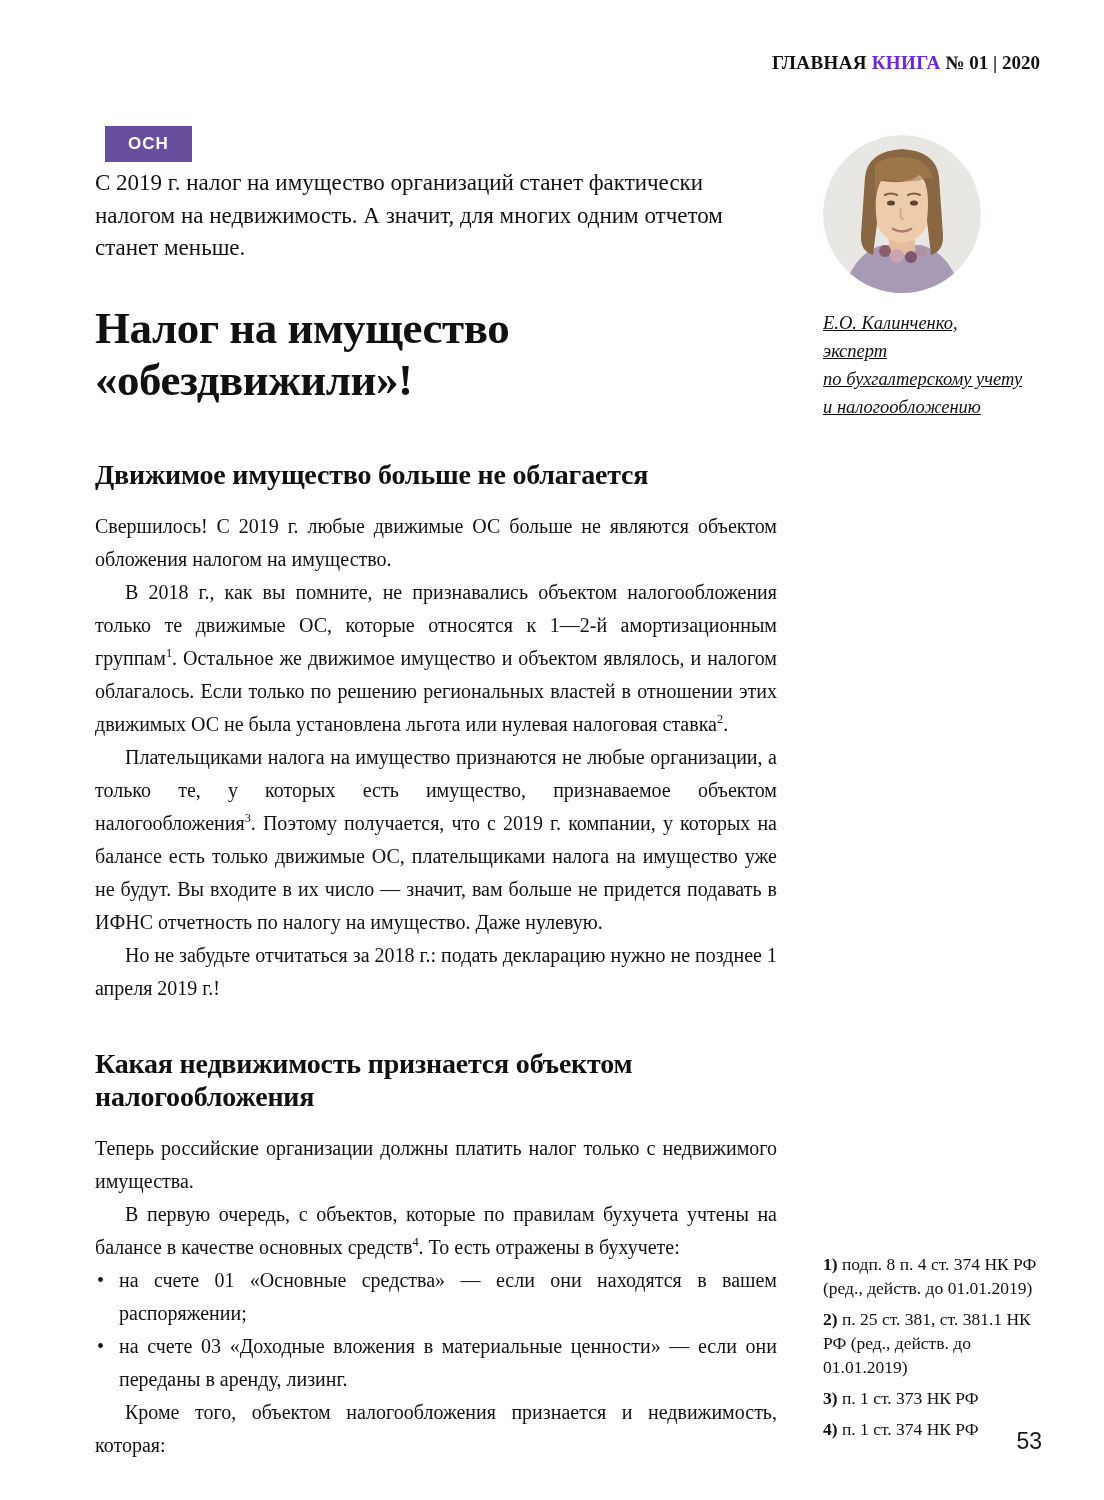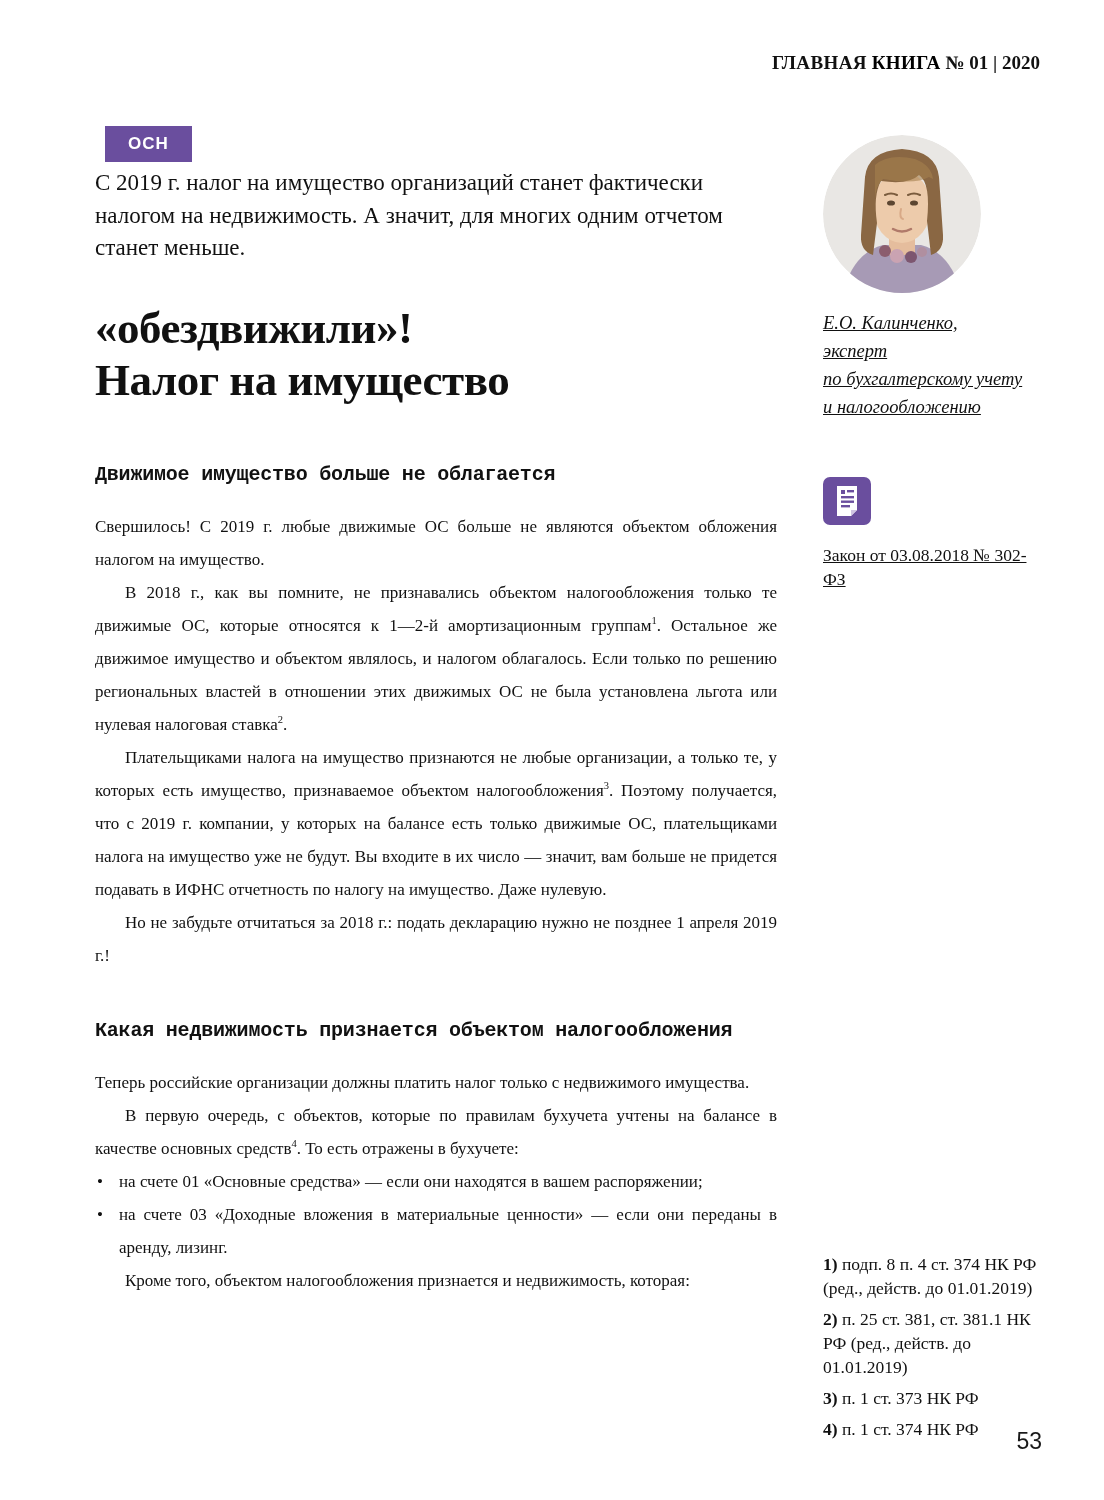--- a/index.html
+++ b/index.html
@@ -5,40 +5,40 @@
   html,body{margin:0;padding:0;}
   body{
     width:1104px;height:1500px;position:relative;background:#ffffff;
     font-family:"Liberation Serif", serif;color:#111;overflow:hidden;
   }
   
   .page-header{
     position:absolute;top:52px;right:64px;font-size:19px;white-space:nowrap;
   }
   .mag-name{font-family:Liberation Serif, serif;font-weight:bold;letter-spacing:0.4px;color:#111;}
-  .mag-name.purple{color:#000000;margin-top:40px;}
+  .mag-name.purple{color:#6d28d9;margin-top:40px;}
   .issue{font-weight:bold;}
   
   .osn-badge{
     position:absolute;left:95px;top:126px;background:#6a4e9e;color:#fff;
     font-family:"Liberation Sans", sans-serif;font-weight:bold;font-size:17px;
     padding:8px 23px;letter-spacing:1px;margin-left:10px;
   }
   
   .content{position:absolute;left:95px;top:167px;width:682px;}
   .lede{font-weight:normal;font-size:23px;line-height:32.5px;max-width:648px;}
   .article-title{margin-top:37px;font-weight:bold;font-size:45px;line-height:52px;letter-spacing:-0.5px;}
   .article-body{margin-top:52px;}
   .article-body section{display:block;}
   .article-body section + section{margin-top:42px;}
   .article-body h2{
-    font-size:20px;line-height:33px;font-weight:bold;margin:0 0 19px 0;letter-spacing:-0.2px;font-family:Liberation Mono, monospace;
+    font-size:28px;line-height:33px;font-weight:bold;margin:0 0 19px 0;letter-spacing:-0.2px;
   }
   .article-body p{
-    margin:0;font-size:17px;line-height:33px;text-align:justify;
+    margin:0;font-size:20px;line-height:33px;text-align:justify;
   }
   .article-body p.indent{text-indent:30px;}
   .article-body p.bullet{position:relative;padding-left:24px;text-indent:0;}
   .article-body p.bullet .marker{position:absolute;left:2px;top:0;}
   .article-body sup{font-size:0.62em;line-height:0;vertical-align:super;}
   
   .sidebar{position:absolute;left:823px;top:135px;width:218px;text-decoration:underline;}
   .avatar{
     width:158px;height:158px;border-radius:50%;overflow:hidden;display:block;
   }
@@ -65,22 +65,22 @@
   <span class="mag-name">ГЛАВНАЯ</span>
   <span class="mag-name purple">КНИГА</span>
   <span class="issue">№ 01 | 2020</span>
 </div>
 
 <div class="osn-badge">ОСН</div>
 
 <div class="content">
   <div class="lede">С 2019 г. налог на имущество организаций станет фактически налогом на недвижимость. А значит, для многих одним отчетом станет меньше.</div>
   <h1 class="article-title" style="margin-bottom:0;">
+    <div>Налог на имущество</div>
     <div>«обездвижили»!</div>
-    <div>Налог на имущество</div>
   </h1>
   <div class="article-body">
       <section>
         <h2>Движимое имущество больше не облагается</h2>
         <p class="">Свершилось! С 2019 г. любые движимые ОС больше не являются объектом обложения налогом на имущество.</p>
         <p class="indent ">В 2018 г., как вы помните, не признавались объектом налогообложения только те движимые ОС, которые относятся к 1—2-й амортизационным группам<sup>1</sup>. Остальное же движимое имущество и объектом являлось, и налогом облагалось. Если только по решению региональных властей в отношении этих движимых ОС не была установлена льгота или нулевая налоговая ставка<sup>2</sup>.</p>
         <p class="indent ">Плательщиками налога на имущество признаются не любые организации, а только те, у которых есть имущество, признаваемое объектом налогообложения<sup>3</sup>. Поэтому получается, что с 2019 г. компании, у которых на балансе есть только движимые ОС, плательщиками налога на имущество уже не будут. Вы входите в их число — значит, вам больше не придется подавать в ИФНС отчетность по налогу на имущество. Даже нулевую.</p>
         <p class="indent ">Но не забудьте отчитаться за 2018 г.: подать декларацию нужно не позднее 1 апреля 2019 г.!</p>
       </section>
       <section>
@@ -125,35 +125,20 @@
       <path d="M79 72 L77 84 Q79 86 82 84" stroke="#d3a océ" stroke-width="0" fill="none"></path>
       <path d="M78 74 Q76 83 80 84" stroke="#d8a987" stroke-width="2" fill="none" stroke-linecap="round"></path>
     </svg>
   </span>
   <div class="author-caption">
       <div>Е.О. Калинченко,</div>
       <div>эксперт</div>
       <div>по бухгалтерскому учету</div>
       <div>и налогообложению</div>
     </div>
-  <div class="law-block">
-    <span class="doc-icon">
-      <svg width="48" height="48" viewBox="0 0 48 48" xmlns="http://www.w3.org/2000/svg">
-        <rect x="0" y="0" width="48" height="48" rx="7" fill="#6a4e9e"></rect>
-        <path d="M14 9 H34 V33 L28 39 H14 Z" fill="#ffffff"></path>
-        <path d="M34 33 L28 33 L28 39 Z" fill="#cfc4e2"></path>
-        <rect x="18" y="13" width="4" height="4" fill="#6a4e9e"></rect>
-        <rect x="24" y="13" width="7" height="2.4" fill="#6a4e9e"></rect>
-        <rect x="18" y="19" width="13" height="2.4" fill="#6a4e9e"></rect>
-        <rect x="18" y="23.5" width="13" height="2.4" fill="#6a4e9e"></rect>
-        <rect x="18" y="28" width="9" height="2.4" fill="#6a4e9e"></rect>
-      </svg>
-    </span>
-    <div class="law-text">Закон от 03.08.2018 № 302-ФЗ</div>
-  </div>
 </div>
 
 <div class="footnotes">
     <div class="fn-item"><span class="fn-num">1) </span>подп. 8 п. 4 ст. 374 НК РФ (ред., действ. до 01.01.2019)</div>
     <div class="fn-item"><span class="fn-num">2) </span>п. 25 ст. 381, ст. 381.1 НК РФ (ред., действ. до 01.01.2019)</div>
     <div class="fn-item"><span class="fn-num">3) </span>п. 1 ст. 373 НК РФ</div>
     <div class="fn-item"><span class="fn-num">4) </span>п. 1 ст. 374 НК РФ</div>
   </div>
 
 <div class="page-number">53</div>

